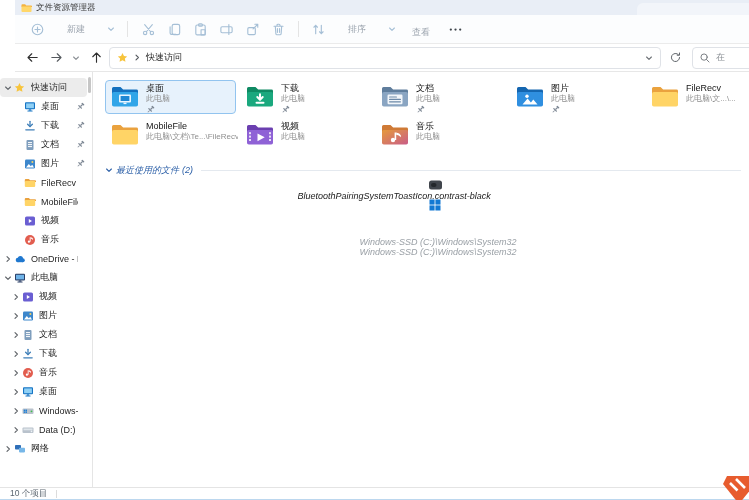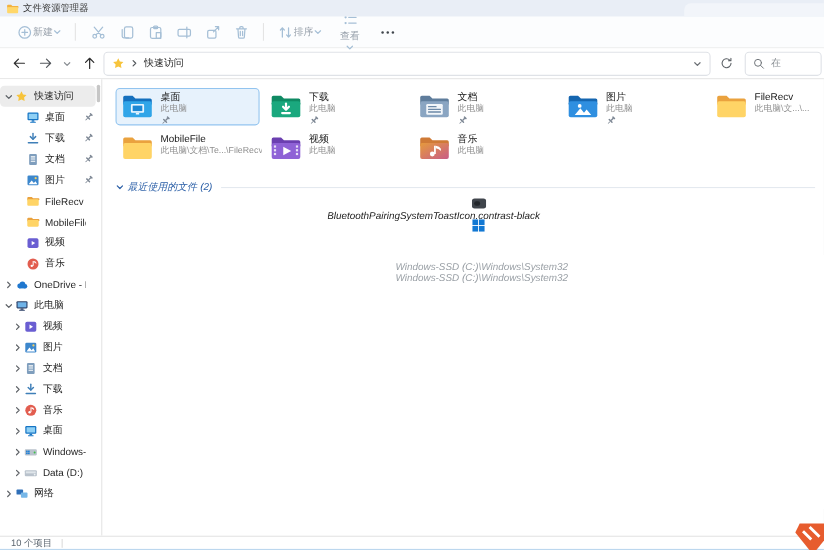--- a/index.html
+++ b/index.html
@@ -1,38 +1,38 @@
 <!DOCTYPE html>
 <html><head>
 <meta charset="utf-8">
 <style>
   * { box-sizing: border-box; margin: 0; padding: 0; }
   html,body { background:#dcdcdc; }
   body { font-family: "Liberation Sans", "DejaVu Sans", sans-serif; }
   .window {
     position: relative; width: 749px; height: 500px; background:#fff;
-    overflow: hidden; font-size: 9px; color:#1f1f1f;
+    overflow: hidden; font-size: 9px; color:#1f1f1f;padding-left:15px;
   }
   
   .titlebar {
     position:relative; height:15px; background:#e9eef6;
     display:flex; align-items:center; padding-left:6px; gap:4px;
   }
   .titlebar::after {
     content:''; position:absolute; left:622px; top:3px; right:0; bottom:0;
     background:#f2f5fa; border-top-left-radius:6px;
   }
   .titlebar .ttext { font-size:8.5px; color:#3a3a3a; }
   
   .toolbar {
     height:29px; background:#fcfdfe; border-bottom:1px solid #ebebeb;
     display:flex; align-items:center; padding:0 10px;
   }
   .tbtn {
-    display:flex; align-items:center; gap:0; color:#a5bfd6;
+    display:flex; align-items:center; gap:22px; color:#a5bfd6;
     padding:3px 5px; border-radius:4px; flex:none;
   }
   .tbtn .tlabel { color:#9aa3ad; font-size:9px; white-space:nowrap; }
   .tbtn.dark { color:#3f454b; }
   .ticonbtn { display:flex; align-items:center; justify-content:center; width:26px; color:#a5bfd6; flex:none; }
   .tdiv { width:1px; height:16px; background:#e4e4e4; margin:0 7px; flex:none; }
   .chev8 { display:flex; align-items:center; }
   
   .addressrow {
     height:28px; background:#fff; border-bottom:1px solid #e7e7e7;

